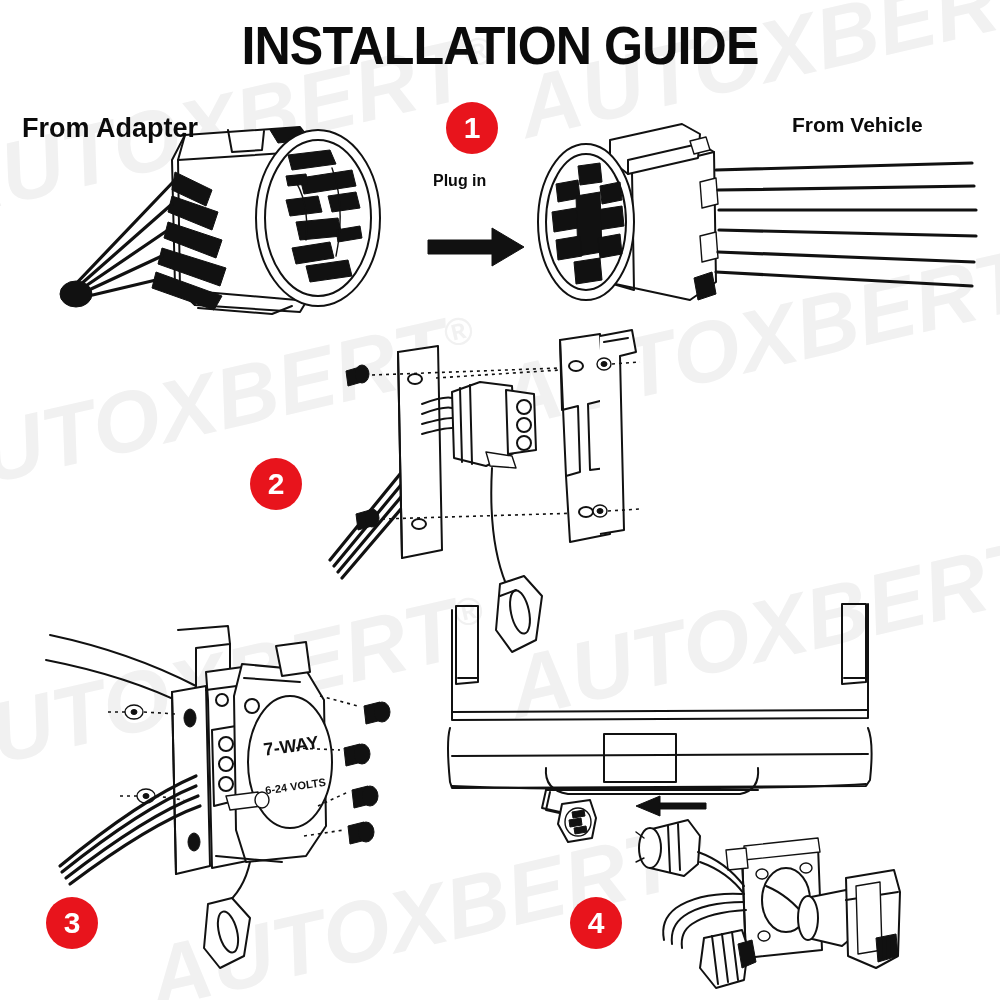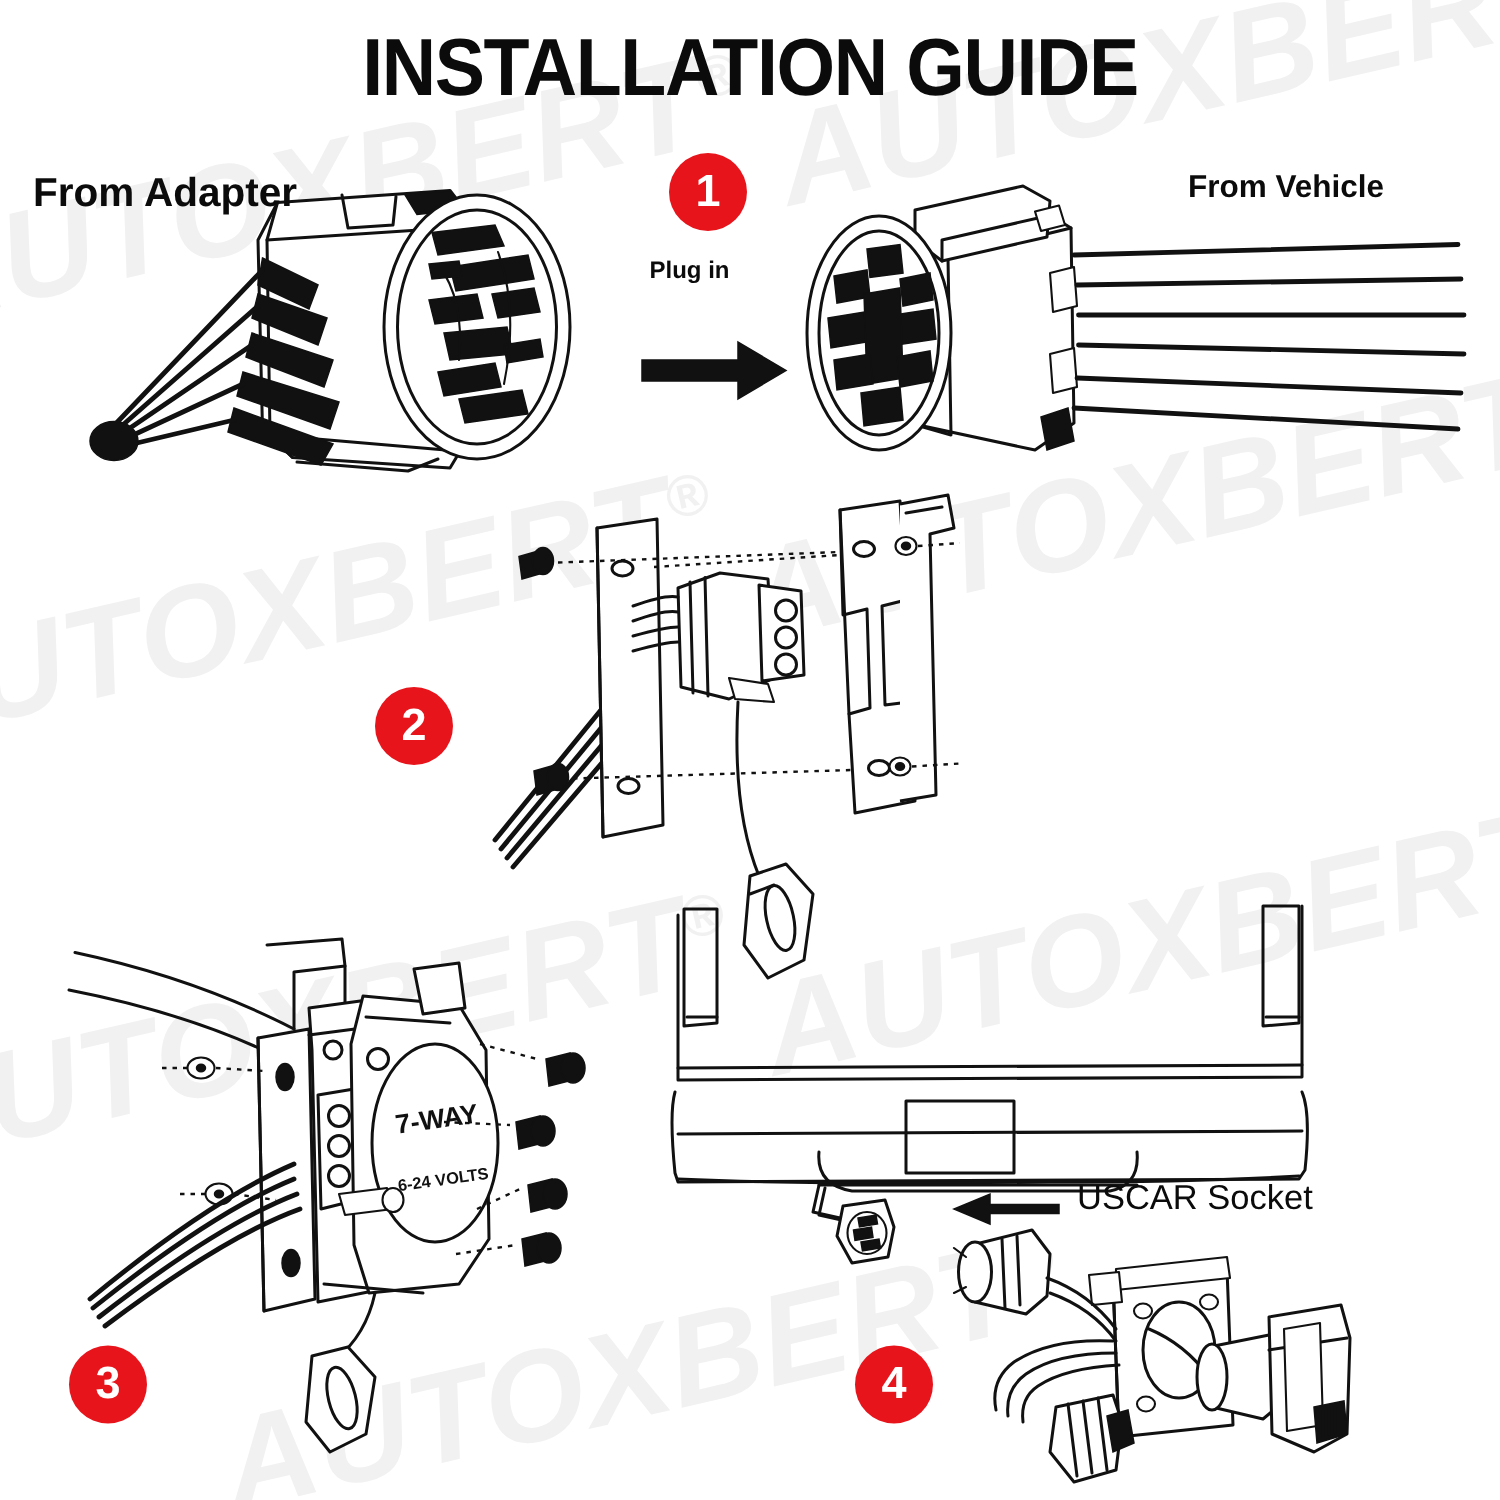--- a/index.html
+++ b/index.html
@@ -132,21 +132,20 @@
     <div class="wm" style="left:150px; top:930px; font-size:86px; transform:rotate(-13deg);">
       <span>AUTOXBERT</span><span class="reg">®</span>
     </div>
   </div>
 
   <div class="title">INSTALLATION GUIDE</div>
 
   <div class="lbl lbl-from-adapter">From Adapter</div>
   <div class="lbl lbl-from-vehicle">From Vehicle</div>
   <div class="lbl lbl-plugin">Plug in</div>
-  <div class="lbl lbl-uscar">USCAR Socket</div>
 
   <div class="badge" style="left:446px; top:102px;">
     <span>1</span>
   </div>
   <div class="badge" style="left:250px; top:458px;">
     <span>2</span>
   </div>
   <div class="badge" style="left:46px; top:897px;">
     <span>3</span>
   </div>

